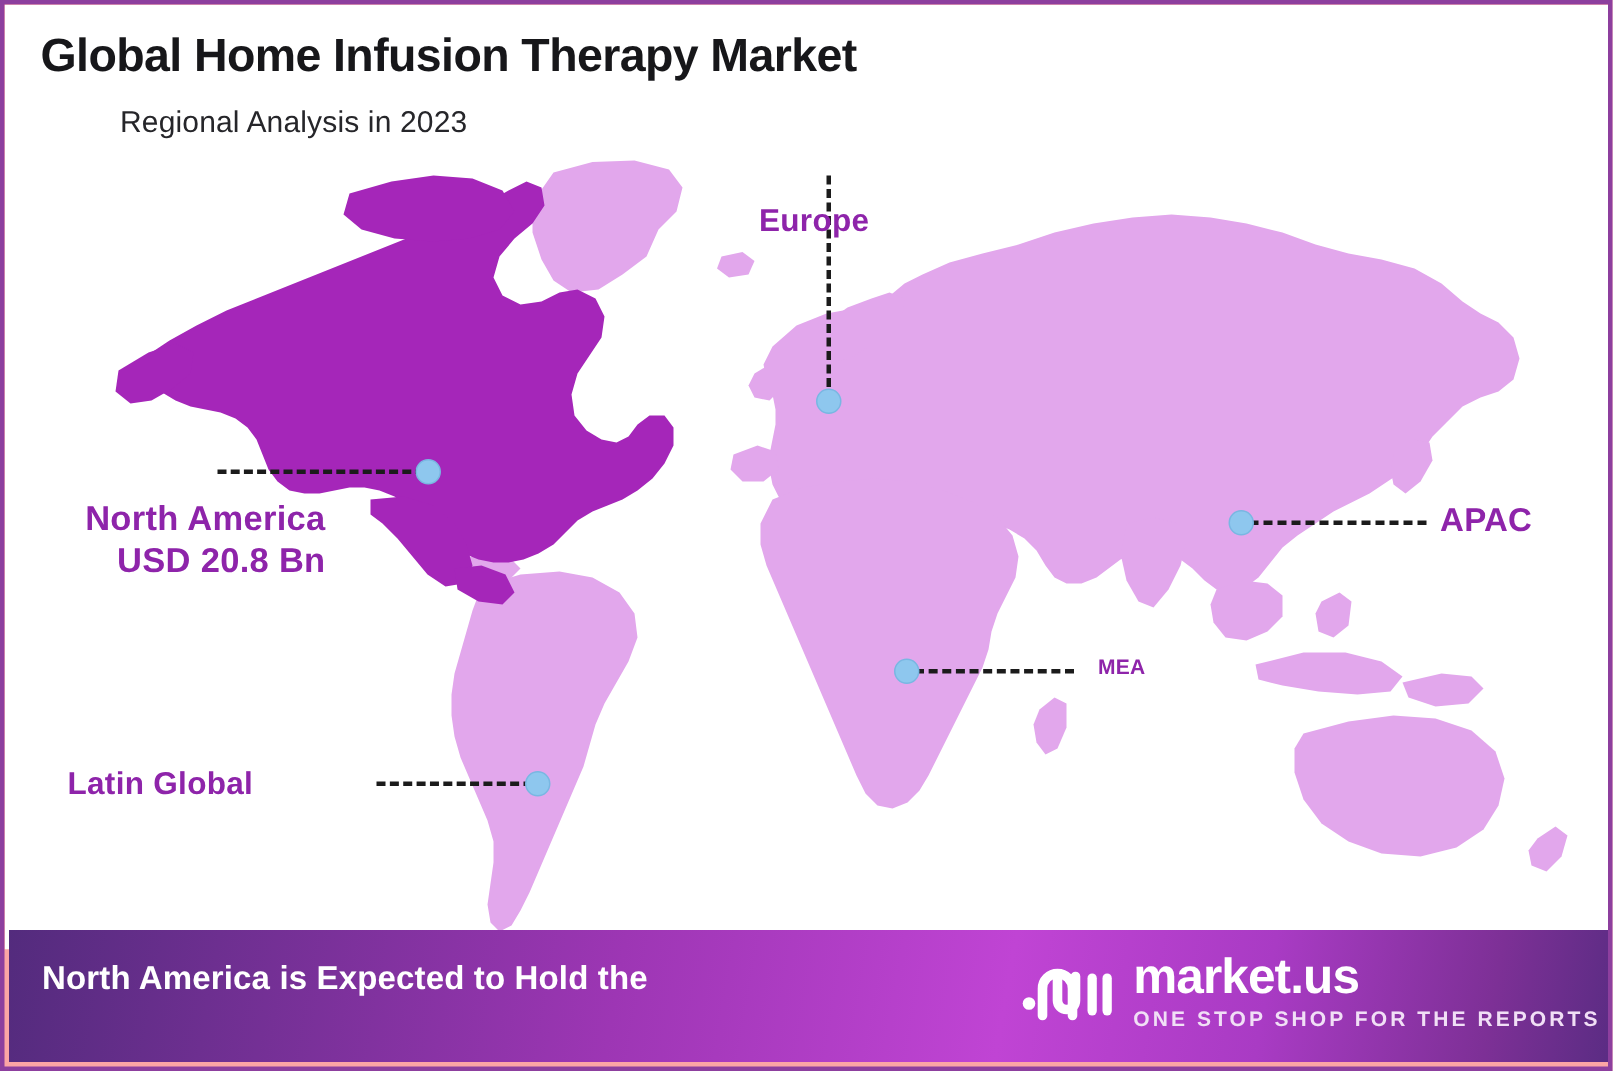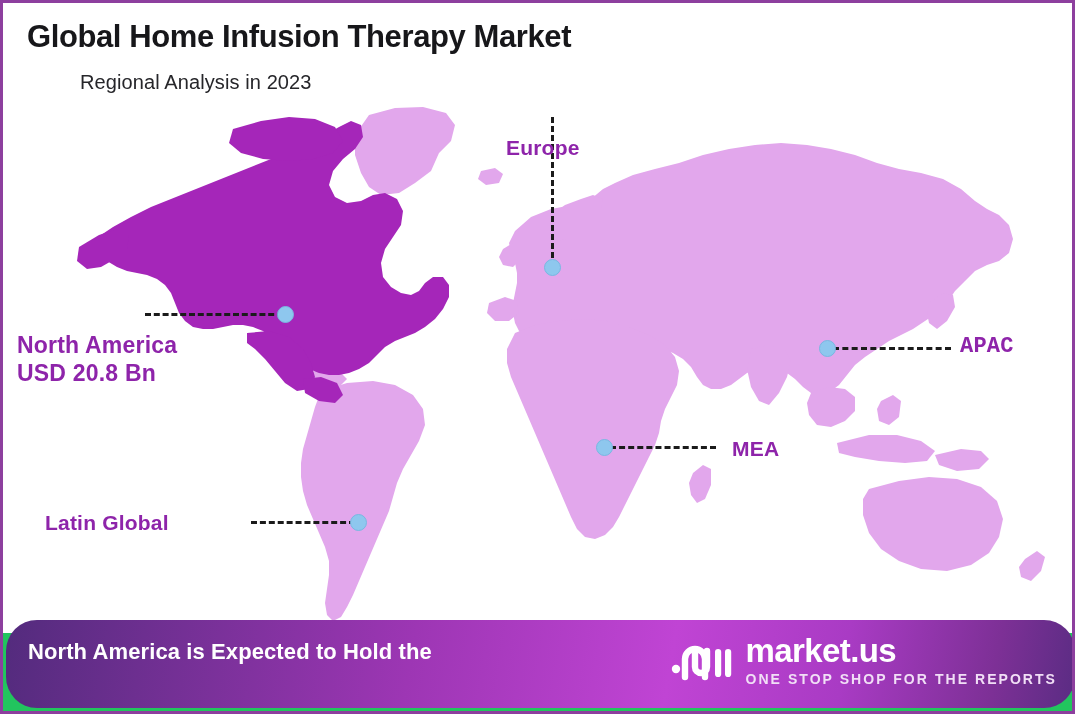--- a/index.html
+++ b/index.html
@@ -3,21 +3,21 @@
 <meta charset="utf-8">
 <style>
   html,body{margin:0;padding:0;background:#ffffff;}
   body{
     width:1075px;height:714px;overflow:hidden;
     font-family:"Liberation Sans", sans-serif;
     -webkit-font-smoothing:antialiased;
   }
   #infographic{
     position:relative;width:1075px;height:714px;
-    background:#22c55e;
+    background:#fca5a5;
     box-sizing:border-box;
     border-left:3px solid #8d3f9e;
     border-top:3px solid #8d3f9e;
     border-right:3px solid #8d3f9e;
     border-bottom:3px solid #8d3f9e;
     overflow:hidden;
   }
   
   #header{position:absolute;left:0;top:0;width:100%;height:110px;z-index:6;pointer-events:none;}
   #title{
@@ -32,50 +32,49 @@
   }
   
   #map-wrap{position:absolute;left:0;top:0;width:1075px;height:630px;z-index:1;}
   #world-map{display:block;width:1075px;height:630px;}
   
   .callout{position:absolute;z-index:5;}
   .callout-label{
     font-weight:700;color:#9c27b0;white-space:nowrap;line-height:1.22;
     letter-spacing:0.2px;
   }
-  .lbl-na{font-size:23px;color:#8e24aa;text-align:left;}
+  .lbl-na{font-size:23px;color:#8e24aa;text-align:right;}
   .lbl-lat{font-size:21px;color:#8e24aa;}
   .lbl-eu{font-size:21px;color:#8e24aa;}
   .lbl-apac{font-size:22px;color:#8e24aa;}
-  .lbl-mea{font-size:21px;color:#8e24aa;}
+  .lbl-mea{font-size:14px;color:#8e24aa;}
   
   .leader-h{
     position:absolute;height:0;border-top:3px dashed #1b1b1b;z-index:5;
   }
   .leader-v{
     position:absolute;width:0;border-left:3px dashed #1b1b1b;z-index:5;
   }
   .dot{
     position:absolute;border-radius:50%;
     background:#8ec7ee;border:1px solid #79b7e2;z-index:6;
   }
   
   #banner{
     position:absolute;left:3px;bottom:3px;width:1069px;height:88px;z-index:10;
     background:linear-gradient(100deg,#532b7d 0%,#6d2f90 13%,#9d36b4 38%,#c044d4 62%,#a93bc4 78%,#7d3096 92%,#5a2c83 100%);
     overflow:hidden;
-    border-radius:31px;
   }
   #banner-text{
     position:absolute;left:22px;top:17px;
     color:#ffffff;font-size:22px;font-weight:700;line-height:1.32;
     letter-spacing:0.1px;white-space:nowrap;
   }
   
-  #logo{position:absolute;right:18px;top:14px;display:flex;align-items:center;gap:13px;}
+  #logo{position:absolute;right:8px;top:14px;display:flex;align-items:center;gap:13px;}
   #logo-mark{width:62px;height:48px;flex:0 0 auto;}
   #logo-text-wrap{display:flex;flex-direction:column;align-items:flex-start;}
   #logo-word{
     color:#ffffff;font-size:33px;font-weight:700;line-height:1;
     letter-spacing:-0.6px;
   }
   #logo-tag{
     color:#f1dff6;font-size:14px;font-weight:700;letter-spacing:2.05px;
     margin-top:4px;white-space:nowrap;
   }
@@ -186,21 +185,21 @@
   </div>
 
   <div class="leader-v" style="left:548px;top:114px;height:150px;"></div>
   <div class="dot" style="left:541px;top:256px;width:15px;height:15px;"></div>
   <div class="callout" style="left:503px;top:84px;margin-top:48px;">
     <div class="callout-label lbl-eu">Europe</div>
   </div>
 
   <div class="dot" style="left:816px;top:337px;width:15px;height:15px;"></div>
   <div class="leader-h" style="left:830px;top:344px;width:118px;"></div>
-  <div class="callout" style="left:957px;top:331px;font-family:Liberation Mono, monospace;">
+  <div class="callout" style="left:957px;top:331px;">
     <div class="callout-label lbl-apac">APAC</div>
   </div>
 
   <div class="dot" style="left:593px;top:436px;width:15px;height:15px;"></div>
   <div class="leader-h" style="left:607px;top:443px;width:106px;"></div>
   <div class="callout" style="left:729px;top:433px;">
     <div class="callout-label lbl-mea">MEA</div>
   </div>
 
   <div class="callout" style="left:42px;top:507px;">

